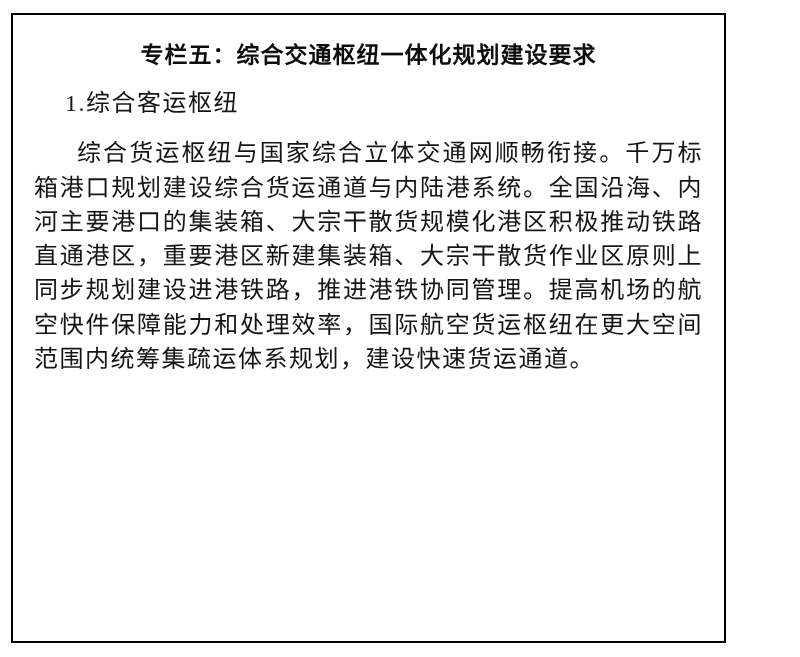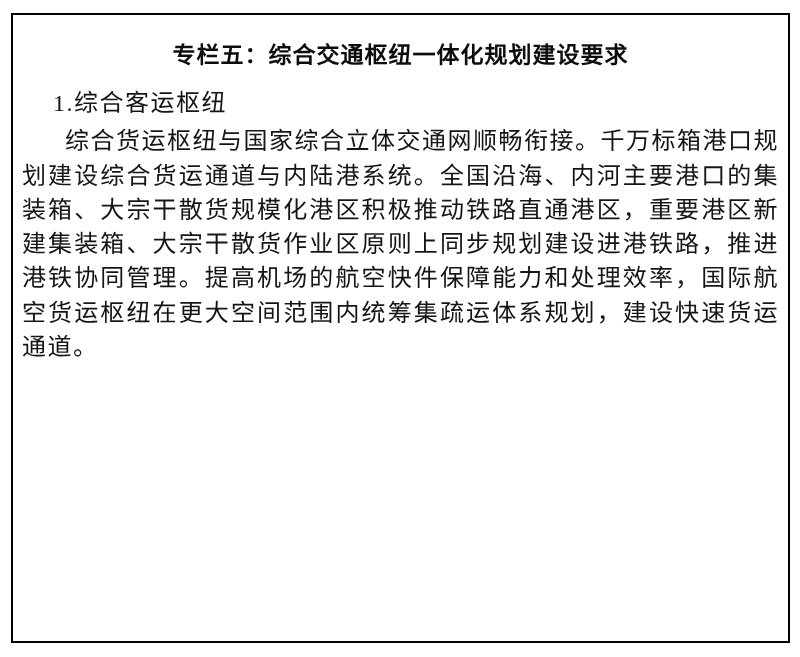--- a/index.html
+++ b/index.html
@@ -13,40 +13,40 @@
     height: 657px;
     background: #ffffff;
     color: #111111;
     font-family: "Liberation Serif", "DejaVu Serif", serif;
     overflow: hidden;
   }
   .policy-box {
     position: absolute;
     left: 11px;
     top: 13px;
-    width: 779px;
+    width: 715px;
     height: 630px;
     box-sizing: border-box;
     border: 2px solid #000000;
     background: #ffffff;
     padding: 26px 5px 0 5px;
     overflow: hidden;
   }
   .box-title {
     margin: 0 0 17px 0;
     text-align: center;
     font-family: "Liberation Sans", "DejaVu Sans", sans-serif;
     font-weight: bold;
     font-size: 23px;
     line-height: 28px;
     letter-spacing: 1px;
     color: #0d0d0d;
   }
   .body-text p {
-    margin: 4px;
+    margin: 16px;
     font-size: 24px;
     line-height: 34.3px;
     letter-spacing: 1.5px;
     color: #151515;
   }
   .section-heading {
     text-indent: 31px;
     text-align: left;
   }
   .section-paragraph {

